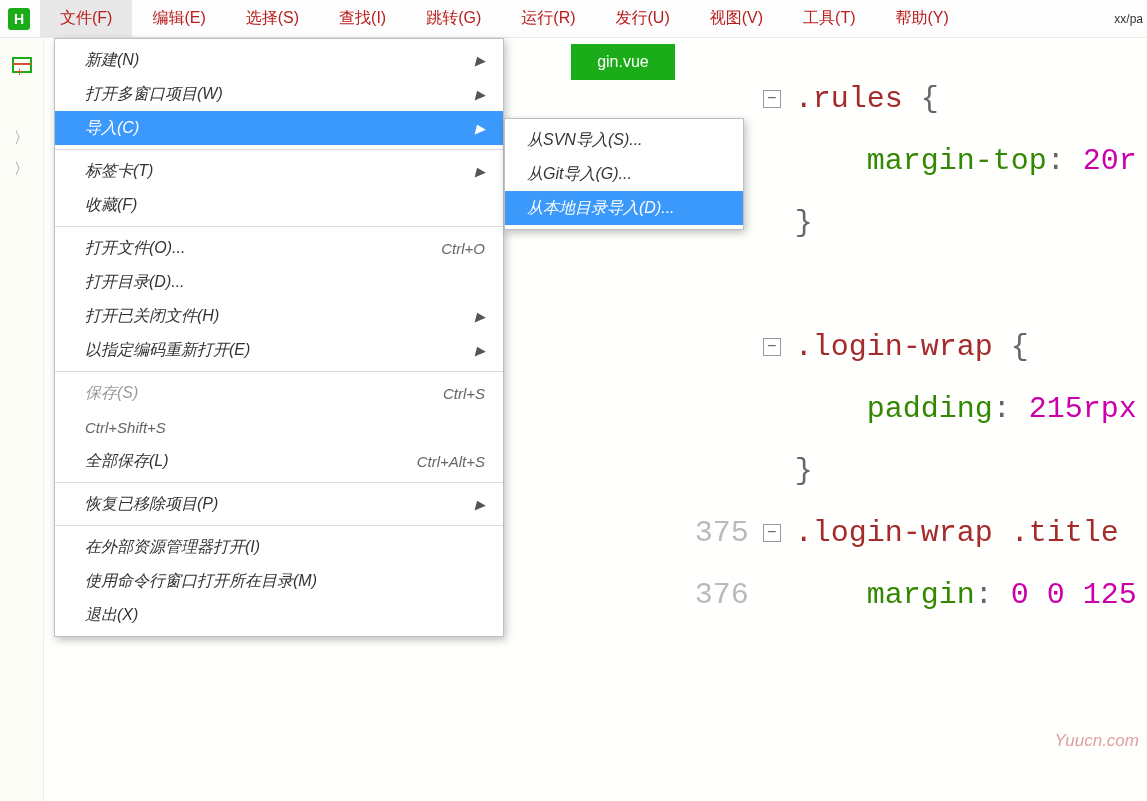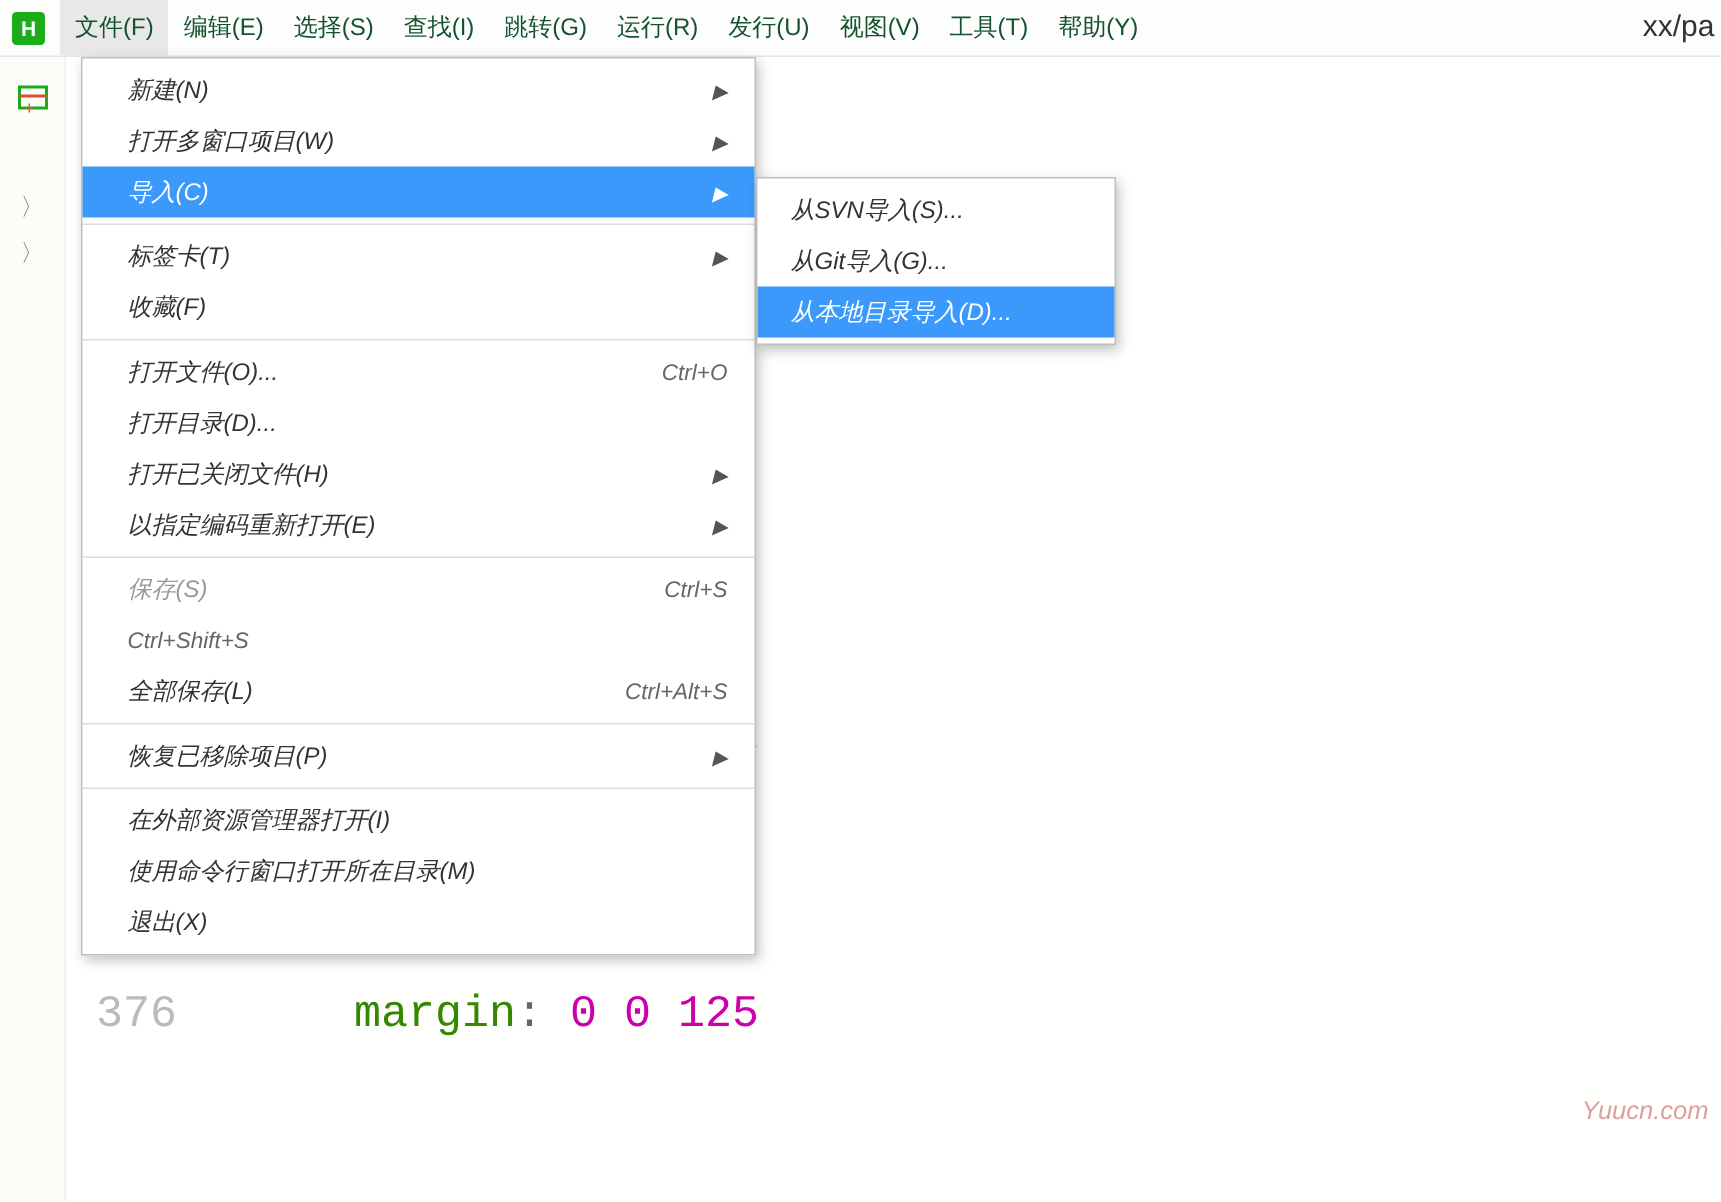--- a/index.html
+++ b/index.html
@@ -26,28 +26,28 @@
     }
     .app-icon {
       width: 22px; height: 22px;
       background: #1aad19;
       border-radius: 3px;
       margin: 0 10px 0 4px;
       display: flex; align-items: center; justify-content: center;
       color: #fff; font-weight: bold; font-size: 14px;
     }
     .menubar-item {
-      padding: 8px 10px;
+      padding: 8px 20px;
       cursor: pointer;
-      color: #14532d;
+      color: #b91c1c;
       font-size: 16px;
       text-align: right;
     }
     .menubar-item.active { background: #e8e8e8; }
-    .title-path { position: absolute; right: 0; padding-right: 4px; color: #333; font-size: 20px; }
+    .title-path { position: absolute; right: 0; padding-right: 4px; color: #333; font-size: 12px; }
 
     
     .dropdown {
       position: absolute;
       top: 38px;
       left: 54px;
       width: 450px;
       background: #fff;
       border: 1px solid #bfbfbf;
       box-shadow: 2px 3px 8px rgba(0,0,0,0.25);
@@ -112,21 +112,21 @@
       color: #1aad19;
     }
     .gutter-expand {
       color: #888;
       font-size: 16px;
       text-align: center;
       margin: 50px 0 10px;
       cursor: pointer;
     }
 
-    .editor-area { flex: 1; display: flex; flex-direction: column; background: #fffffe; }
+    .editor-area { flex: 1; display: flex; flex-direction: row; background: #fffffe; }
     .breadcrumb {
       height: 40px;
       display: flex;
       align-items: center;
       padding: 0 12px;
       gap: 6px;
       font-size: 16px;
       color: #555;
     }
     .breadcrumb .bc-icon {

